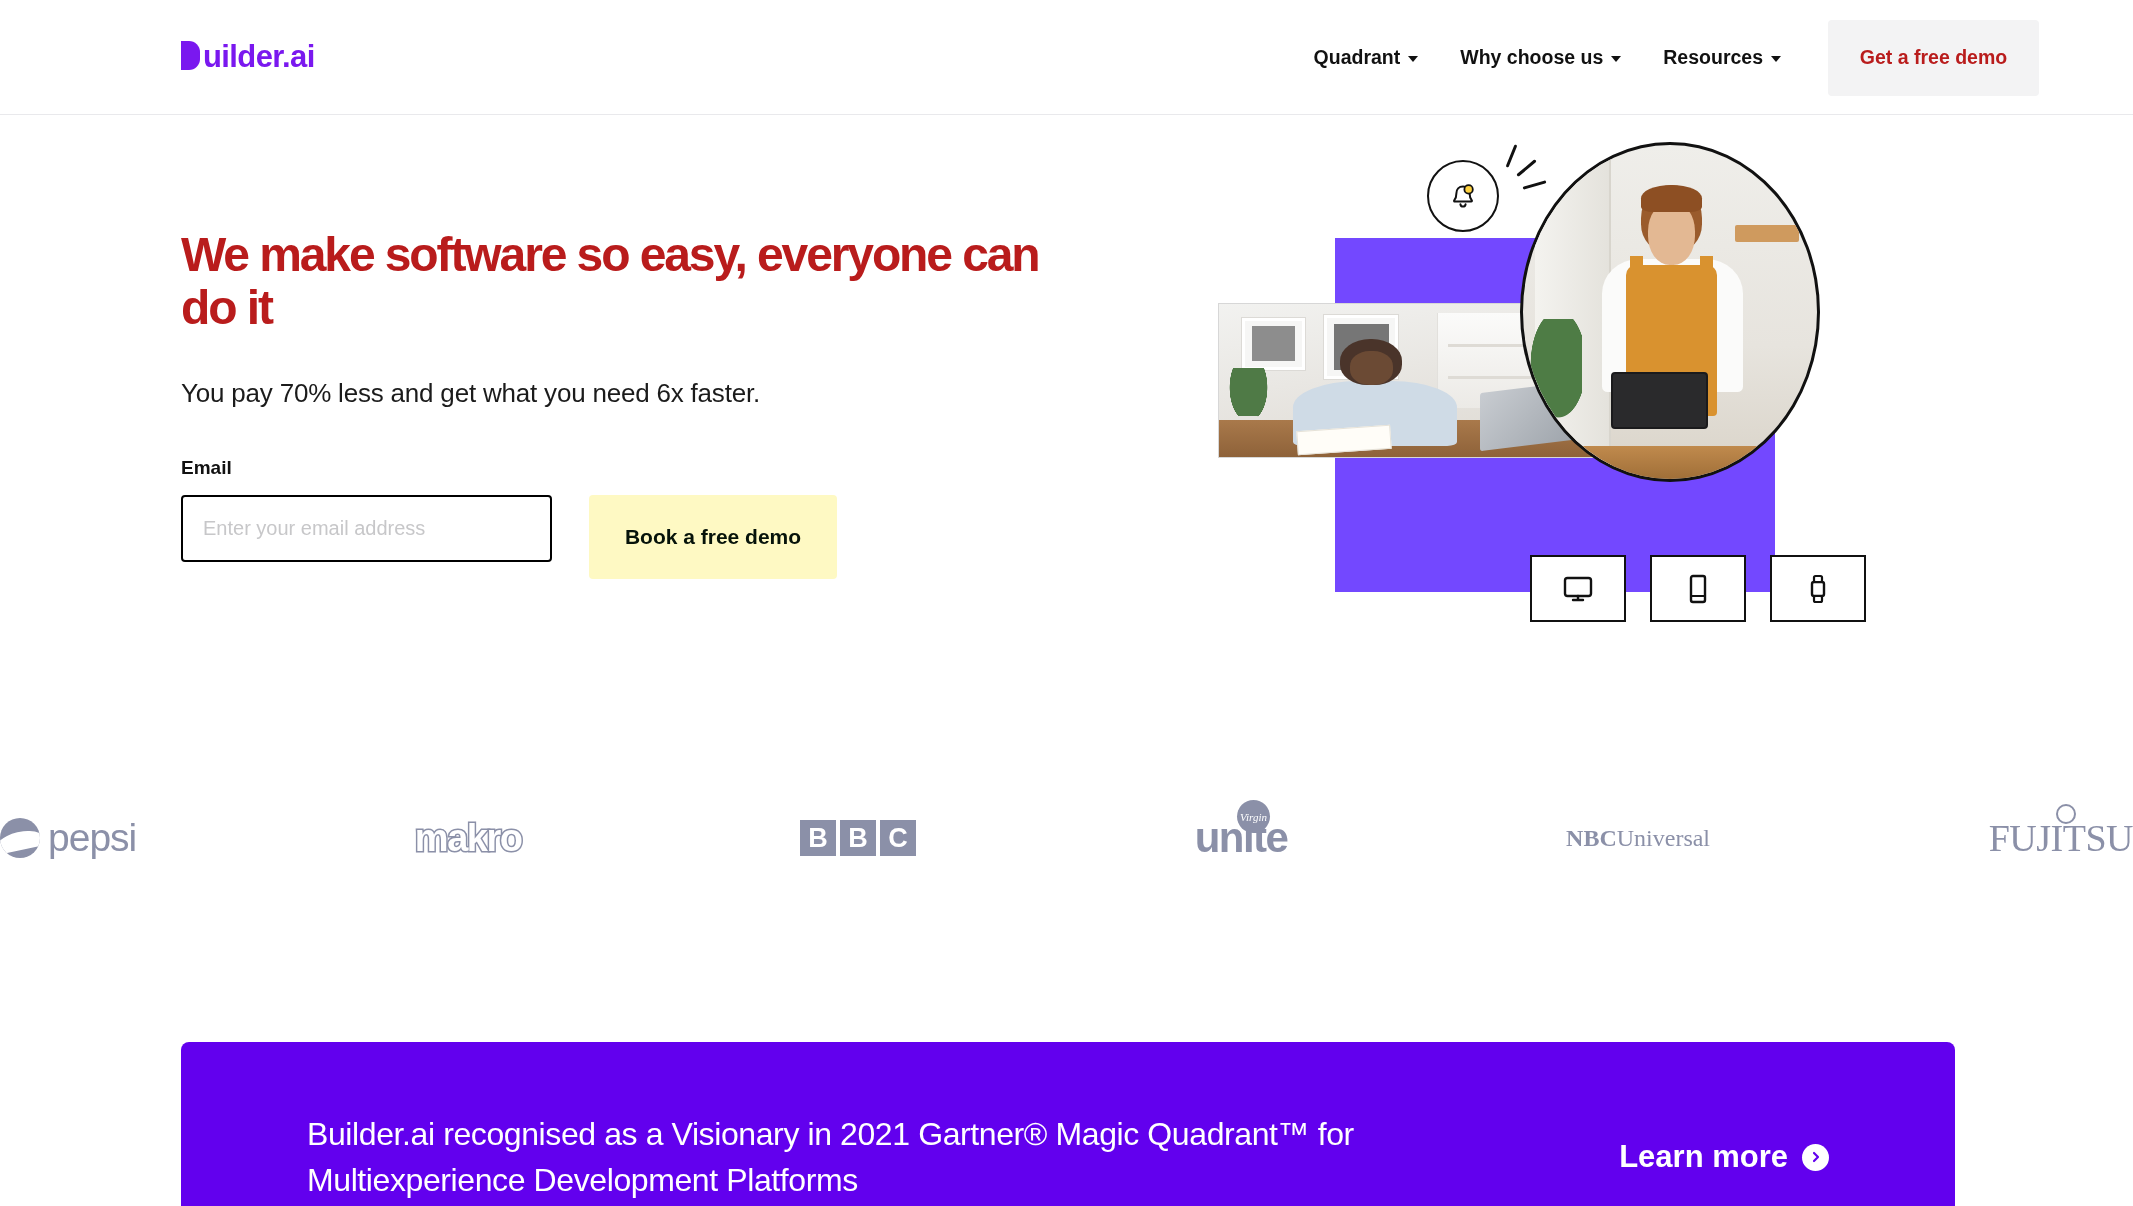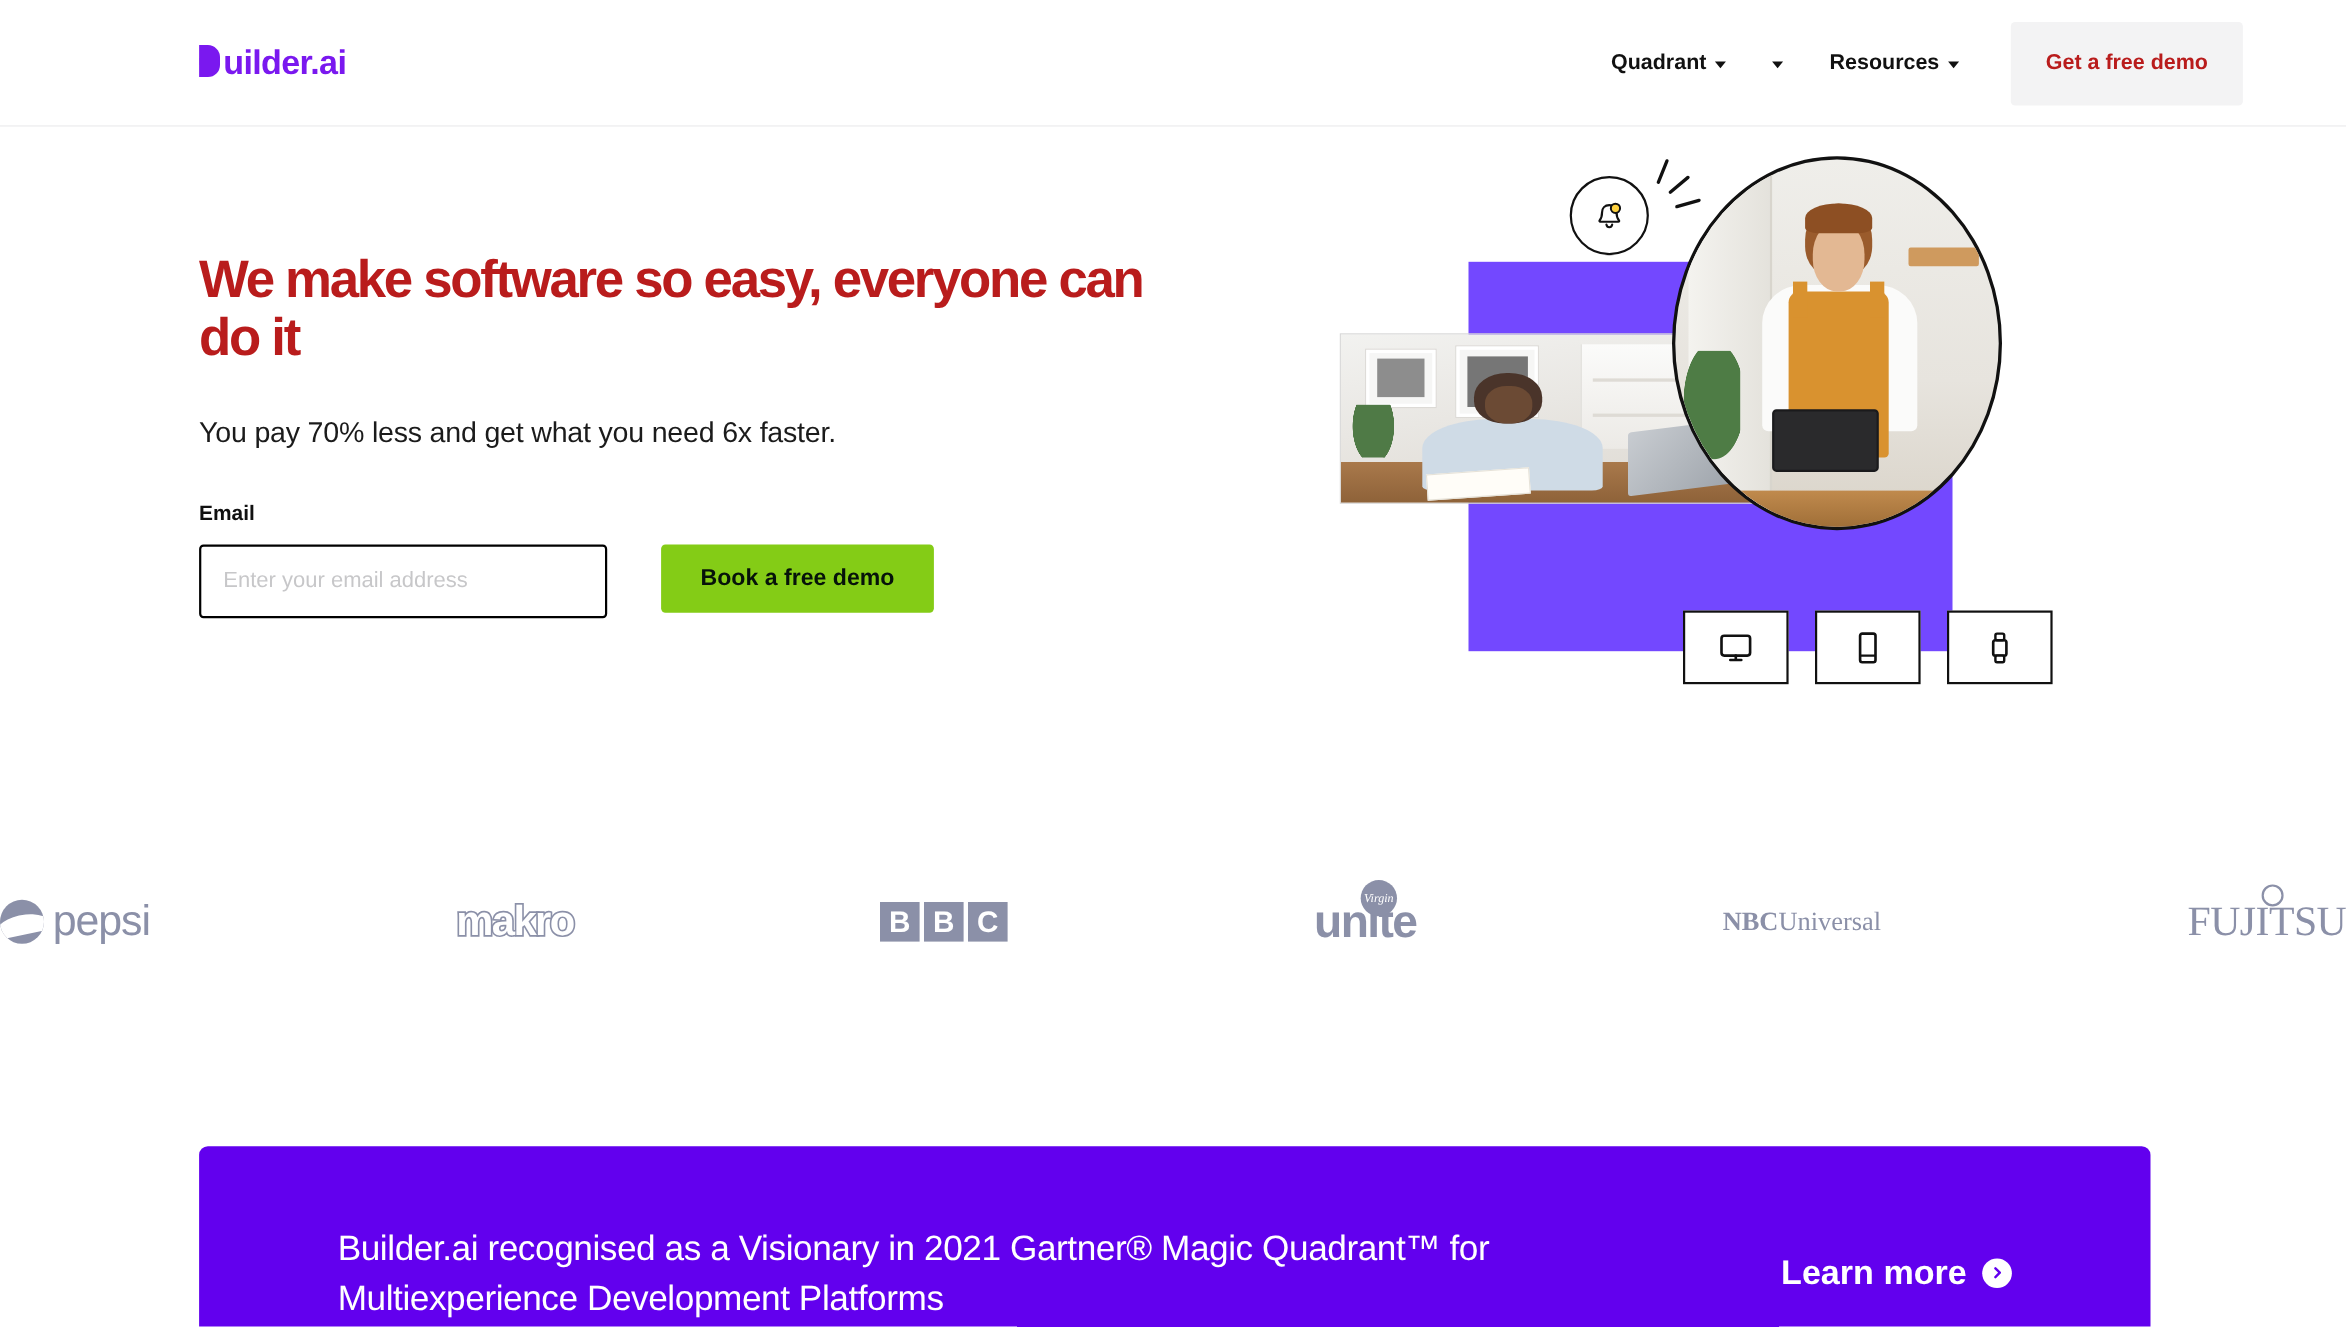--- a/index.html
+++ b/index.html
@@ -90,22 +90,22 @@
   .form-row { margin-top: 16px; display: flex; align-items: stretch; gap: 37px; }
   .email-input {
     width: 371px; height: 67px;
     border: 2.5px solid #000; border-radius: 4px;
     padding: 0 20px; font-size: 20px;
     font-family: "Liberation Sans", sans-serif;
     color: #111; background: #fff; outline: none;
   }
   .email-input::placeholder { color: #c7c7c9; }
   .btn-demo {
-    margin-left: 12px; width: 248px; height: 62px;
-    background: #84cc16; color: #06130a;
+    margin-left: 0; width: 248px; height: 84px;
+    background: #fef9c3; color: #06130a;
     border-radius: 4px; font-size: 21px; font-weight: 700;
   }
 
   
   .hero-art {
     position: absolute; left: 1180px; top: 150px;
     width: 800px; height: 560px;
   }
   .purple-block {
     position: absolute; left: 155px; top: 88px;
@@ -270,20 +270,21 @@
       <span class="brand-b"></span>
       <span class="brand-text">uilder.ai</span>
     </a>
 
     <nav class="nav">
       <div class="nav-item">
         <span>Quadrant</span>
         <span class="caret"></span>
       </div>
       <div class="nav-item">
+        <span>Why choose us</span>
         <span class="caret"></span>
       </div>
       <div class="nav-item">
         <span>Resources</span>
         <span class="caret"></span>
       </div>
       <button class="btn btn-ghost">Get a free demo</button>
     </nav>
   </header>
 

